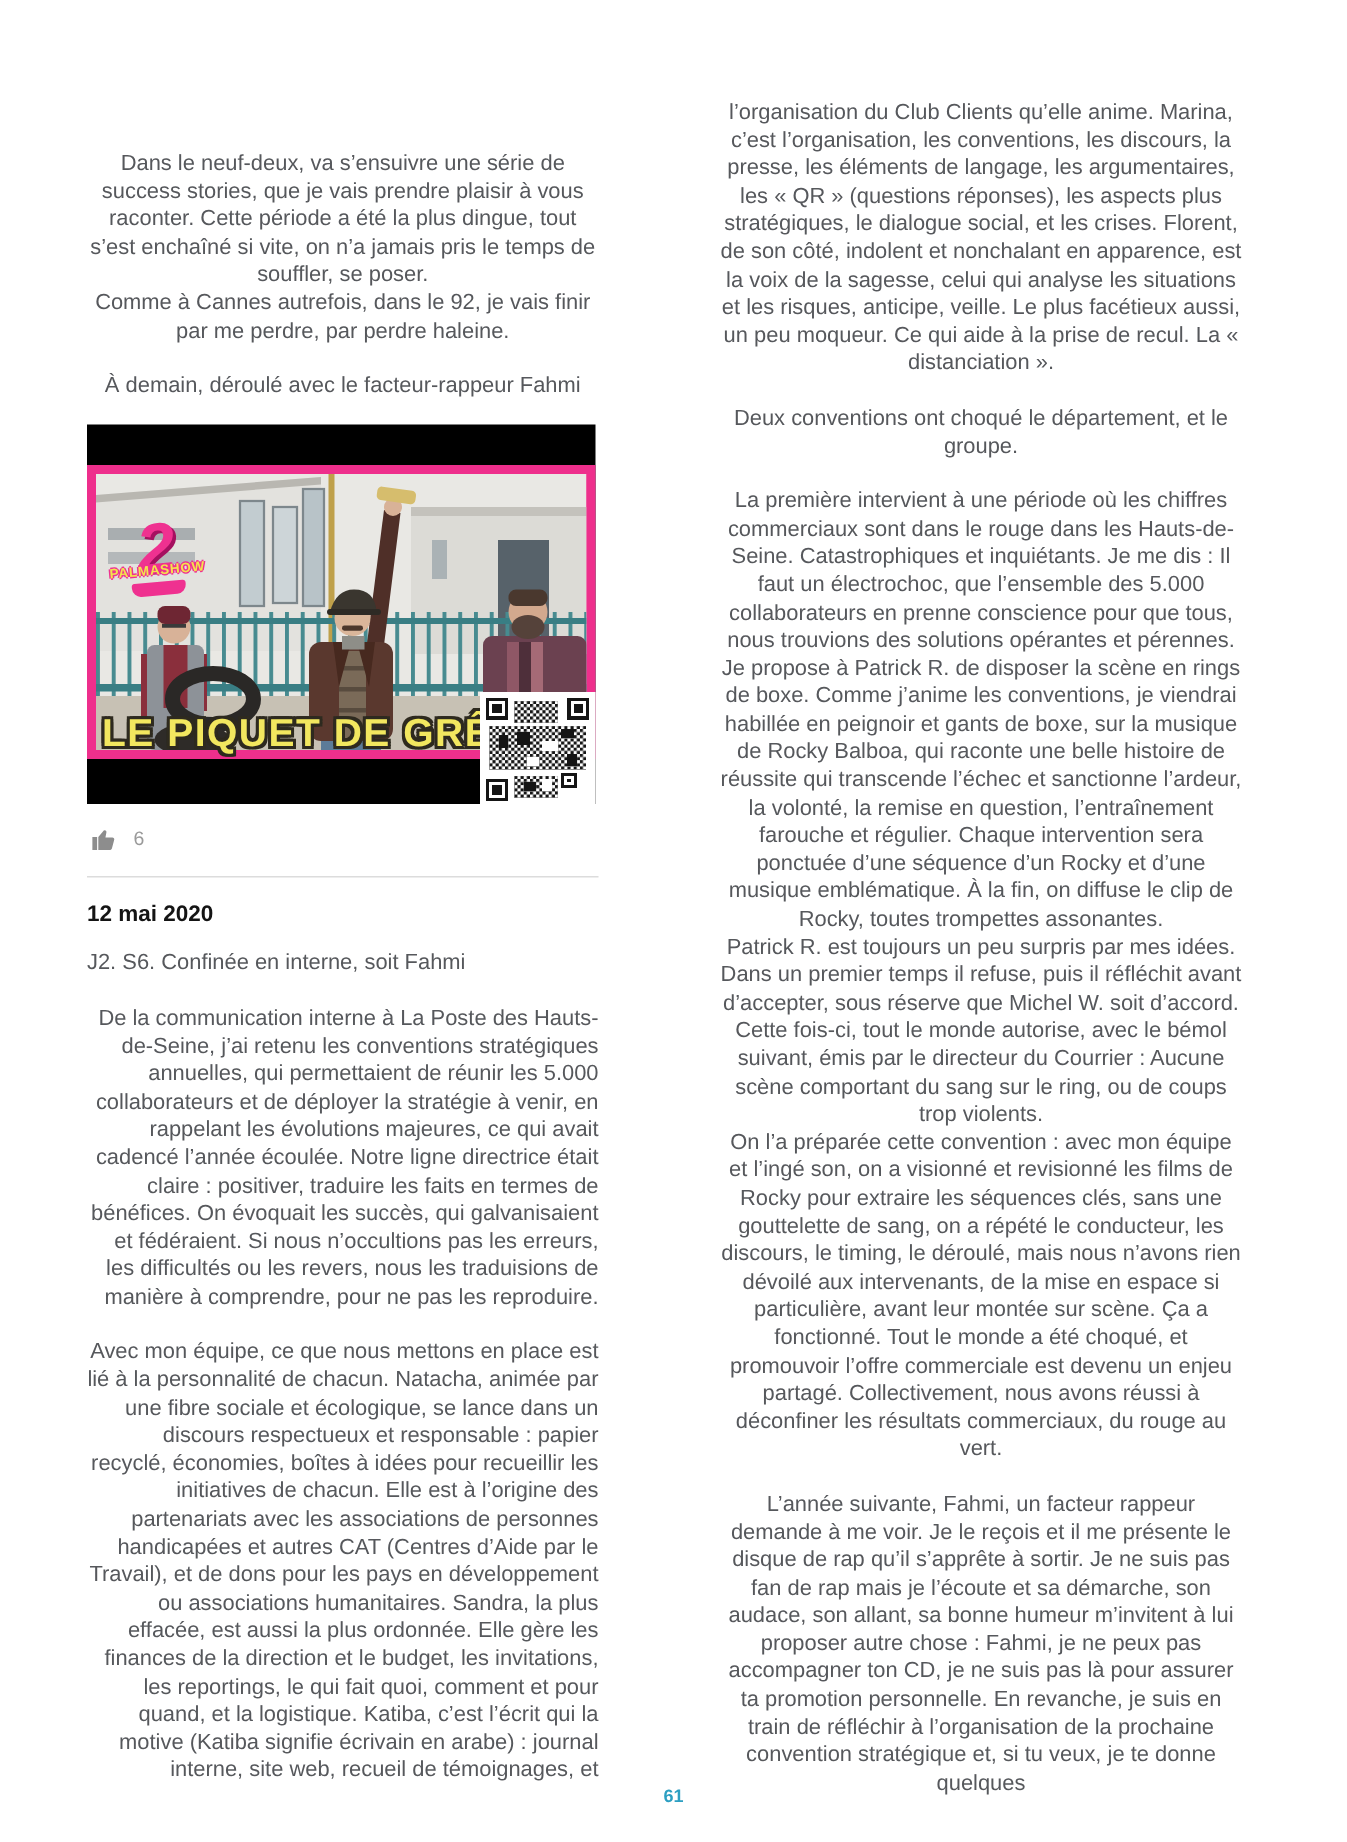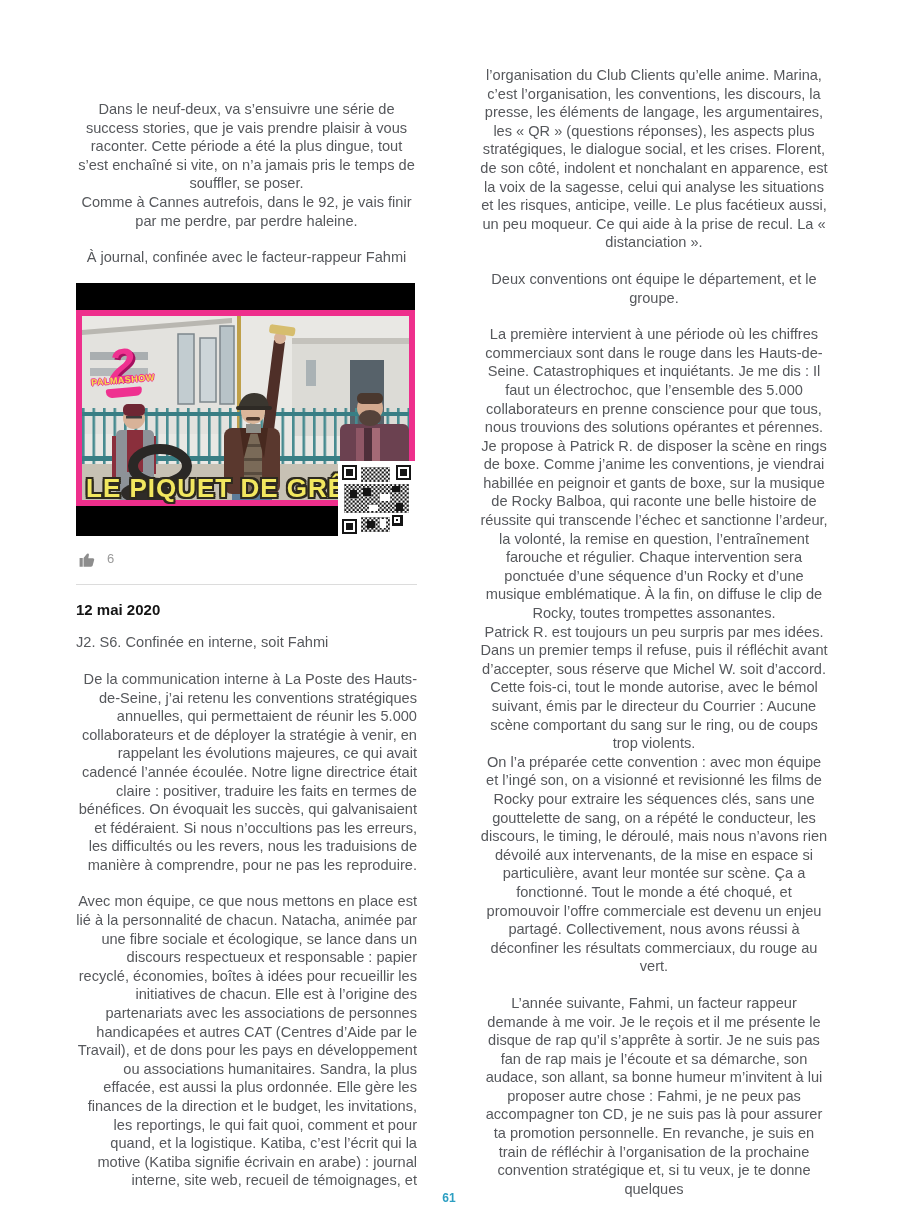--- a/index.html
+++ b/index.html
@@ -1,21 +1,21 @@
 <!DOCTYPE html>
 <html><head>
 <meta charset="utf-8">
 <style>
   html,body{margin:0;padding:0;background:#ffffff;}
   .page{
     position:relative;width:898px;height:1228px;background:#ffffff;
     font-family:"Liberation Sans",sans-serif;color:#56585c;overflow:hidden;
   }
   .col{position:absolute;font-size:14.6px;line-height:18.6px;}
-  .col-left{left:76px;top:100px;width:341px;}
+  .col-left{left:58px;top:100px;width:341px;}
   .col-right{left:480px;top:66px;width:348px;}
   .para{margin:0 0 18px 0;white-space:pre-line;text-align:center;}
   .teaser{margin:0 0 16px 0;}
   .date-heading{font-weight:bold;color:#141414;font-size:15px;margin:16px 0 0 0;}
   .subheading{margin:14px 0 0 0;}
   .body-para{margin:18px 0 0 0;white-space:pre-line;text-align:right;}
 
   
   .video{position:relative;width:339px;height:253px;background:#000;margin:0 0 0 0;}
   .vframe{position:absolute;top:27px;left:0;right:0;height:196px;background:#ee2f8c;padding:6px;box-sizing:border-box;}
@@ -43,21 +43,21 @@
   .page-num{font-size:12px;font-weight:bold;color:#2d9fc2;}
 </style>
 </head>
 <body>
 
 <div class="page">
 
   <div class="col col-left">
     <p class="para">Dans le neuf-deux, va s’ensuivre une série de success stories, que je vais prendre plaisir à vous raconter. Cette période a été la plus dingue, tout s’est enchaîné si vite, on n’a jamais pris le temps de souffler, se poser.
 Comme à Cannes autrefois, dans le 92, je vais finir par me perdre, par perdre haleine.</p>
-    <p class="para teaser">À journal, confinée avec le facteur-rappeur Fahmi</p>
+    <p class="para teaser">À demain, déroulé avec le facteur-rappeur Fahmi</p>
 
     <div class="video">
       <div class="vframe">
         <svg class="scene" viewBox="0 0 327 184" preserveAspectRatio="none" xmlns="http://www.w3.org/2000/svg">
           <defs>
             <pattern id="fencep" width="10.5" height="58" patternUnits="userSpaceOnUse">
               <rect x="0" y="0" width="2.6" height="58" fill="#478b90"></rect>
             </pattern>
             <pattern id="qrp" width="2" height="2" patternUnits="userSpaceOnUse">
               <rect width="1" height="1" fill="#151515"></rect>
@@ -172,21 +172,21 @@
     <hr class="divider">
 
     <p class="date-heading">12 mai 2020</p>
     <p class="subheading">J2. S6. Confinée en interne, soit Fahmi</p>
     <p class="body-para">De la communication interne à La Poste des Hauts-de-Seine, j’ai retenu les conventions stratégiques annuelles, qui permettaient de réunir les 5.000 collaborateurs et de déployer la stratégie à venir, en rappelant les évolutions majeures, ce qui avait cadencé l’année écoulée. Notre ligne directrice était claire : positiver, traduire les faits en termes de bénéfices. On évoquait les succès, qui galvanisaient et fédéraient. Si nous n’occultions pas les erreurs, les difficultés ou les revers, nous les traduisions de manière à comprendre, pour ne pas les reproduire.</p>
     <p class="body-para">Avec mon équipe, ce que nous mettons en place est lié à la personnalité de chacun. Natacha, animée par une fibre sociale et écologique, se lance dans un discours respectueux et responsable : papier recyclé, économies, boîtes à idées pour recueillir les initiatives de chacun. Elle est à l’origine des partenariats avec les associations de personnes handicapées et autres CAT (Centres d’Aide par le Travail), et de dons pour les pays en développement ou associations humanitaires. Sandra, la plus effacée, est aussi la plus ordonnée. Elle gère les finances de la direction et le budget, les invitations, les reportings, le qui fait quoi, comment et pour quand, et la logistique. Katiba, c’est l’écrit qui la motive (Katiba signifie écrivain en arabe) : journal interne, site web, recueil de témoignages, et</p>
   </div>
 
   <div class="col col-right">
     <p class="para">l’organisation du Club Clients qu’elle anime. Marina, c’est l’organisation, les conventions, les discours, la presse, les éléments de langage, les argumentaires, les « QR » (questions réponses), les aspects plus stratégiques, le dialogue social, et les crises. Florent, de son côté, indolent et nonchalant en apparence, est la voix de la sagesse, celui qui analyse les situations et les risques, anticipe, veille. Le plus facétieux aussi, un peu moqueur. Ce qui aide à la prise de recul. La « distanciation ».</p>
-    <p class="para">Deux conventions ont équipe le département, et le groupe.</p>
+    <p class="para">Deux conventions ont choqué le département, et le groupe.</p>
     <p class="para">La première intervient à une période où les chiffres commerciaux sont dans le rouge dans les Hauts-de-Seine. Catastrophiques et inquiétants. Je me dis : Il faut un électrochoc, que l’ensemble des 5.000 collaborateurs en prenne conscience pour que tous, nous trouvions des solutions opérantes et pérennes.
 Je propose à Patrick R. de disposer la scène en rings de boxe. Comme j’anime les conventions, je viendrai habillée en peignoir et gants de boxe, sur la musique de Rocky Balboa, qui raconte une belle histoire de réussite qui transcende l’échec et sanctionne l’ardeur, la volonté, la remise en question, l’entraînement farouche et régulier. Chaque intervention sera ponctuée d’une séquence d’un Rocky et d’une musique emblématique. À la fin, on diffuse le clip de Rocky, toutes trompettes assonantes.
 Patrick R. est toujours un peu surpris par mes idées. Dans un premier temps il refuse, puis il réfléchit avant d’accepter, sous réserve que Michel W. soit d’accord. Cette fois-ci, tout le monde autorise, avec le bémol suivant, émis par le directeur du Courrier : Aucune scène comportant du sang sur le ring, ou de coups trop violents.
 On l’a préparée cette convention : avec mon équipe et l’ingé son, on a visionné et revisionné les films de Rocky pour extraire les séquences clés, sans une gouttelette de sang, on a répété le conducteur, les discours, le timing, le déroulé, mais nous n’avons rien dévoilé aux intervenants, de la mise en espace si particulière, avant leur montée sur scène. Ça a fonctionné. Tout le monde a été choqué, et promouvoir l’offre commerciale est devenu un enjeu partagé. Collectivement, nous avons réussi à déconfiner les résultats commerciaux, du rouge au vert.</p>
     <p class="para">L’année suivante, Fahmi, un facteur rappeur demande à me voir. Je le reçois et il me présente le disque de rap qu’il s’apprête à sortir. Je ne suis pas fan de rap mais je l’écoute et sa démarche, son audace, son allant, sa bonne humeur m’invitent à lui proposer autre chose : Fahmi, je ne peux pas accompagner ton CD, je ne suis pas là pour assurer ta promotion personnelle. En revanche, je suis en train de réfléchir à l’organisation de la prochaine convention stratégique et, si tu veux, je te donne quelques</p>
   </div>
 
   <div class="footer">
     <span class="page-num">61</span>
   </div>

